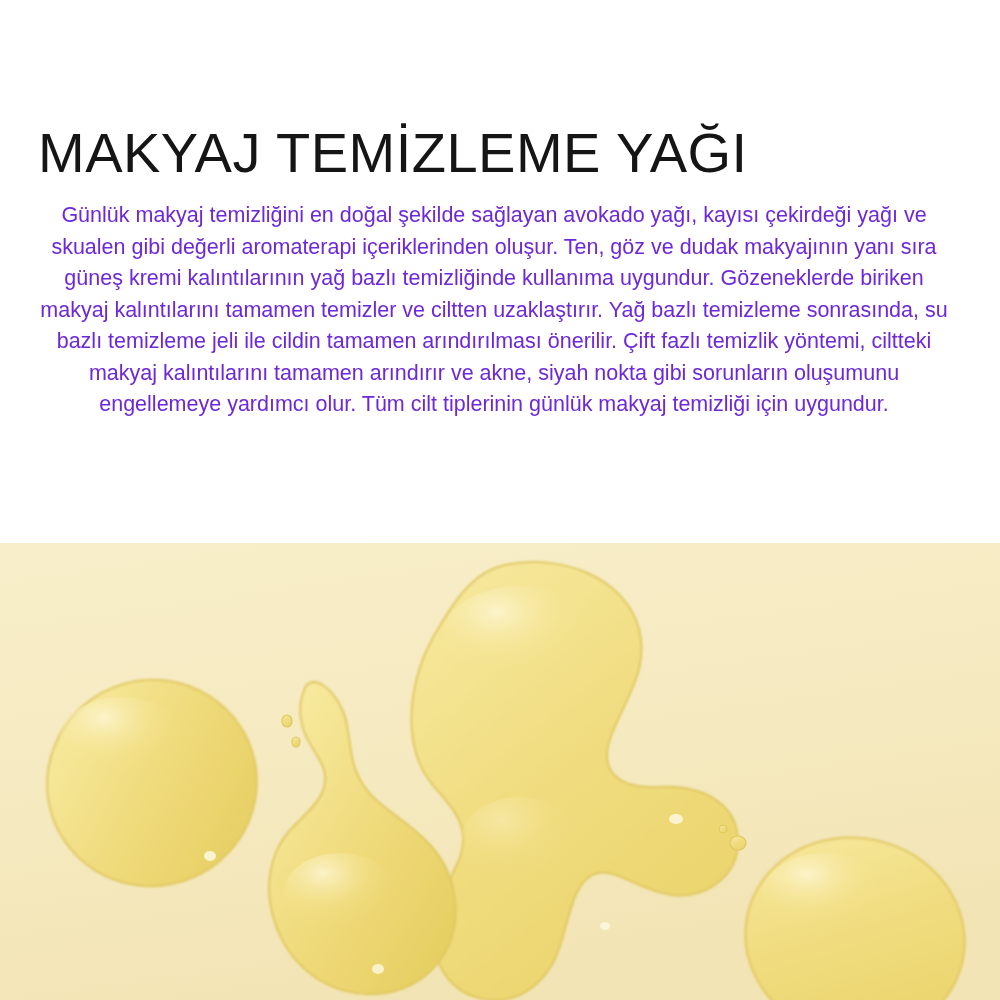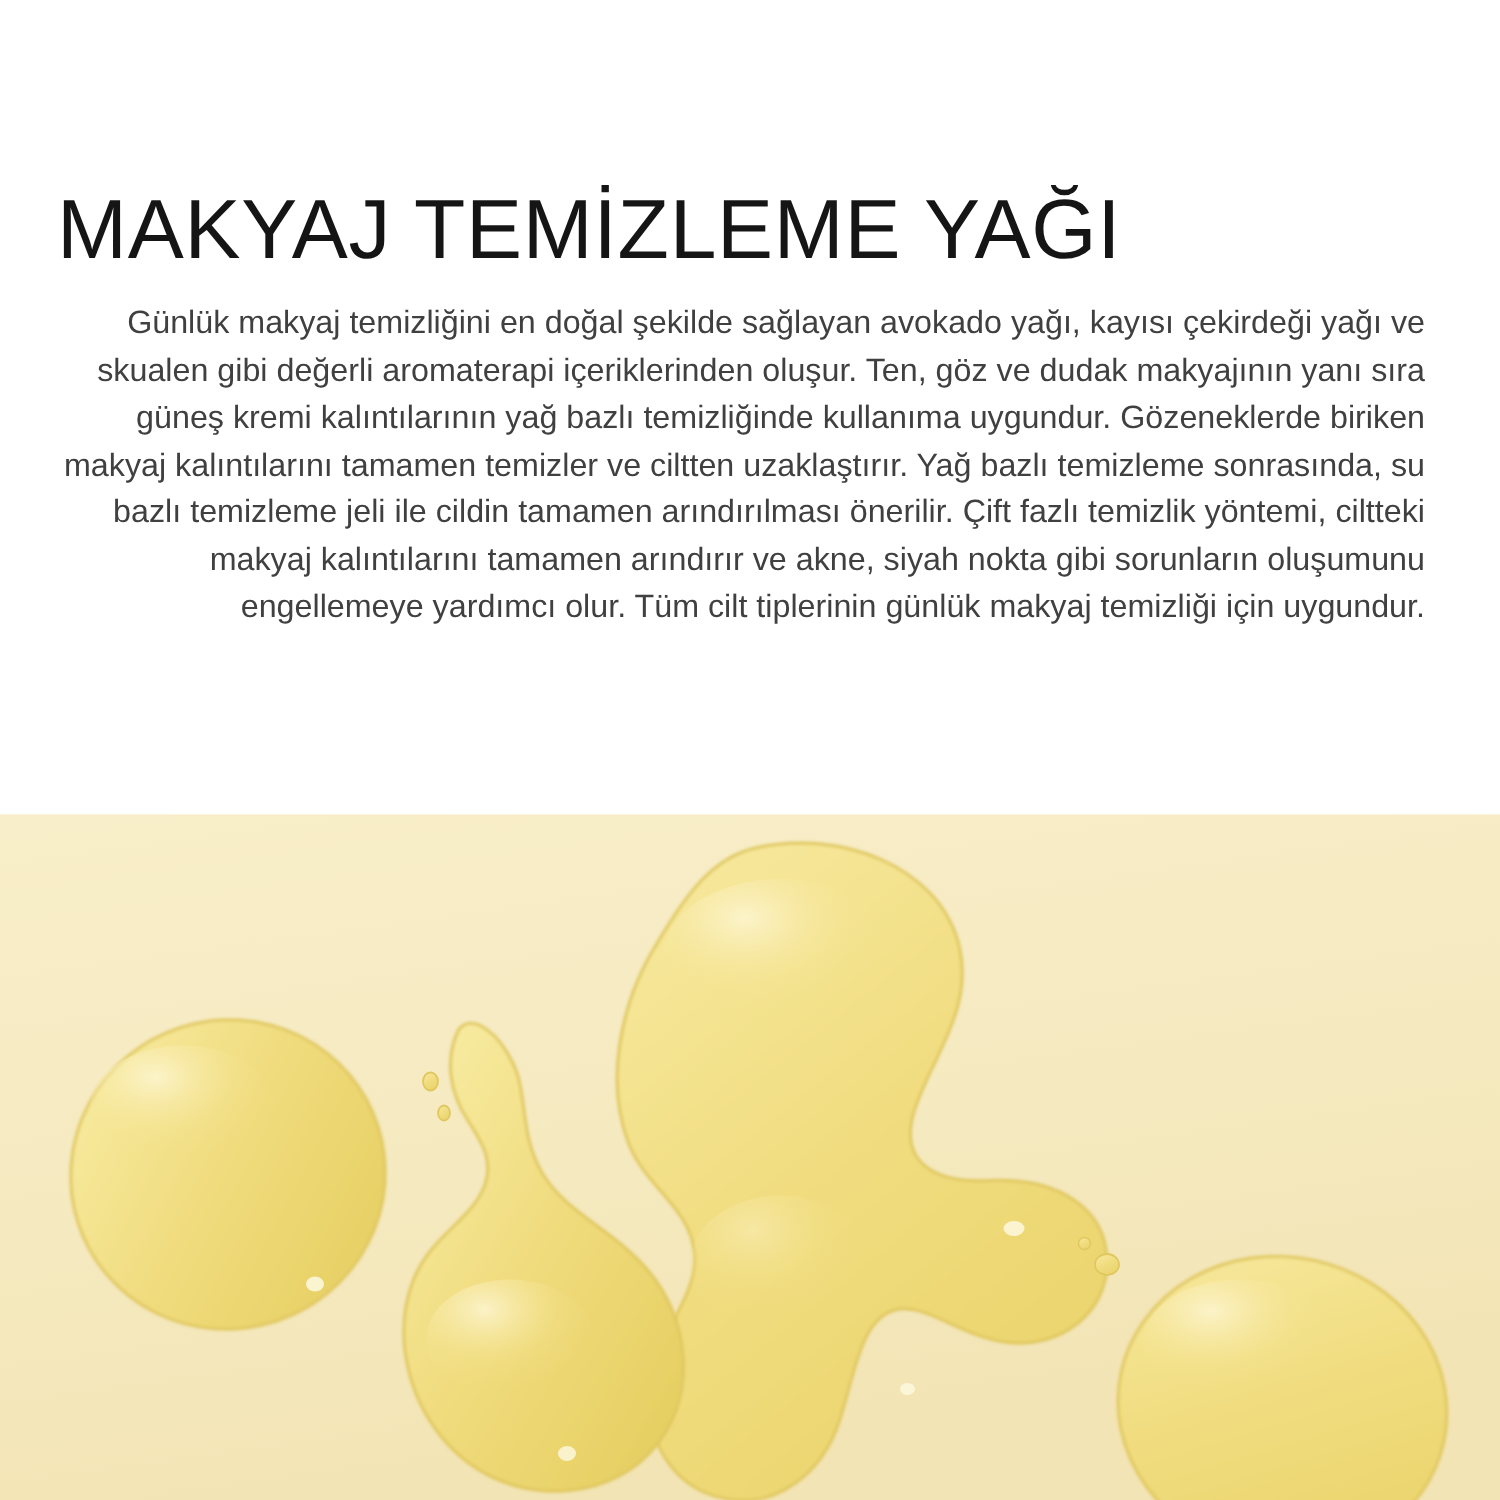--- a/index.html
+++ b/index.html
@@ -33,24 +33,24 @@
     letter-spacing: 0.5px;
     color: #151515;
     margin: 0 0 14px 0;
     white-space: nowrap;
   }
   .product-description {
     font-family: "Liberation Sans", sans-serif;
     font-weight: 400;
     font-size: 21.5px;
     line-height: 31.5px;
-    color: #404040;
+    color: #6d28d9;
     margin: 0;
     max-width: 912px;
-    text-align: right;
+    text-align: center;
   }
   .hero-image {
     position: absolute;
     left: 0;
     top: 543px;
     width: 1000px;
     height: 457px;
     overflow: hidden;
     background: #f6ebc4;
   }

